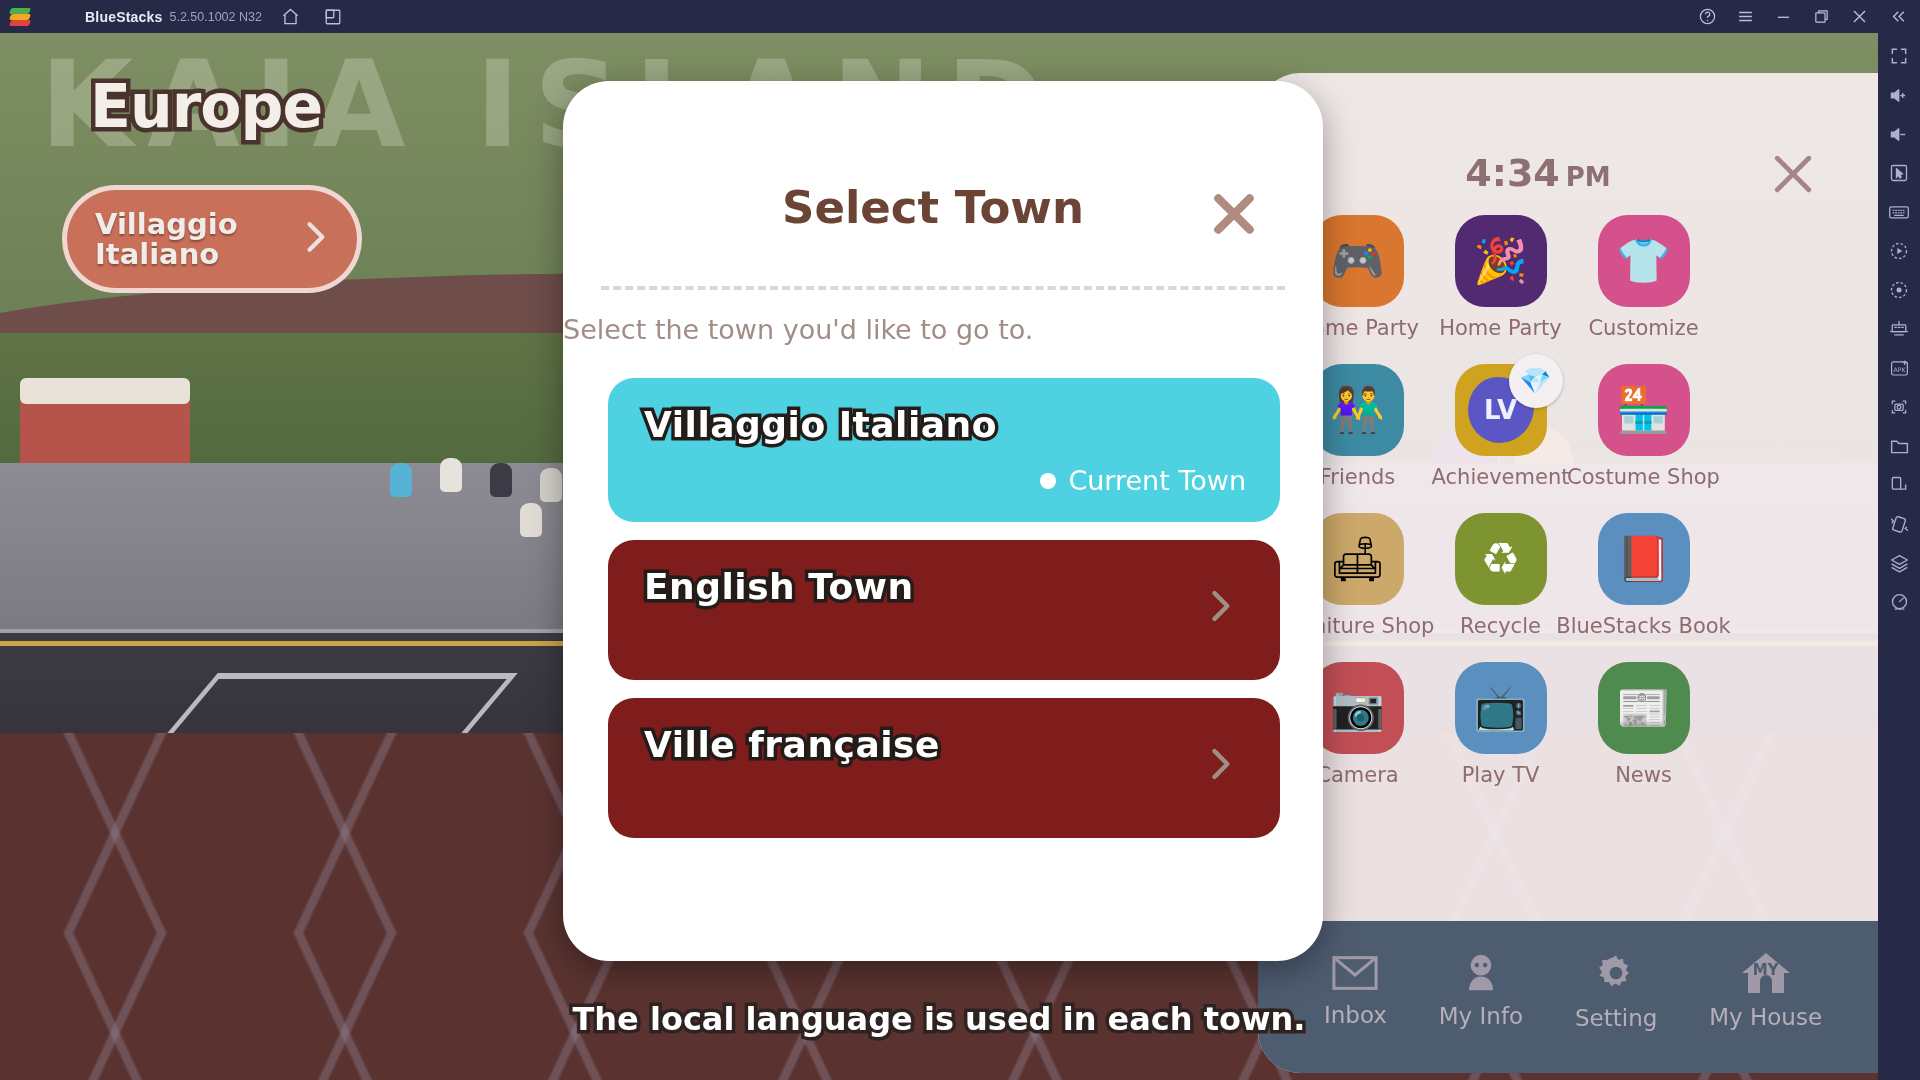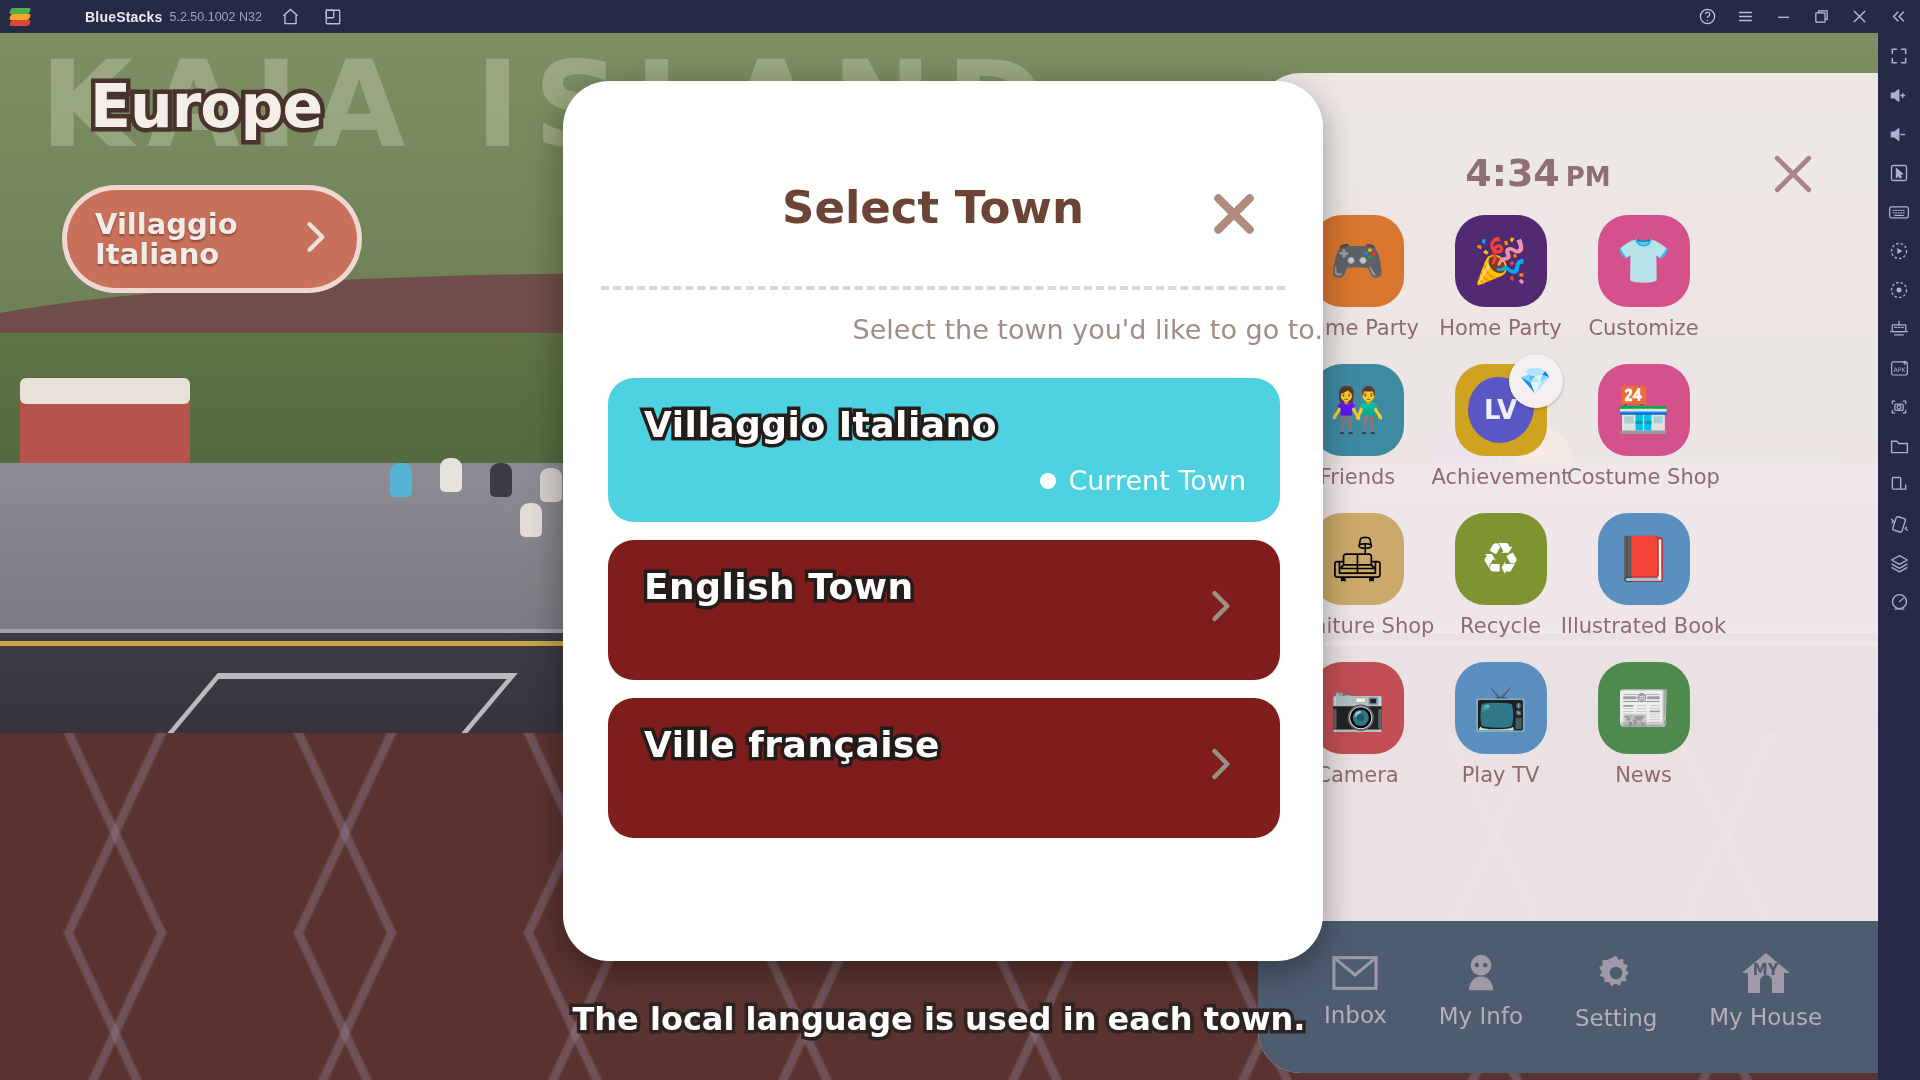--- a/index.html
+++ b/index.html
@@ -226,21 +226,21 @@
   }
   .modal-close {
     position: absolute; top: 102px; right: 58px; width: 62px; height: 62px;
     color: #b08b80; display:flex; align-items:center; justify-content:center;
   }
   .modal-divider {
     position: absolute; top: 205px; left: 38px; width: 684px; height: 0;
     border-top: 4px dashed #ded6d1;
   }
   .modal-subtitle {
-    position: absolute; top: 233px; left: 0; width: 760px; text-align: right;
+    position: absolute; top: 233px; left: 0; width: 760px; text-align: left;
     font-size: 27px; color: #a28d86; font-family: "DejaVu Sans", sans-serif;
   }
   .town-list {
     position: absolute; top: 297px; left: 45px; width: 672px; height: 580px;
     overflow: hidden;
   }
   .town-item {
     position: relative; width: 672px; height: 140px;
     border-radius: 26px; margin-bottom: 18px;
     background: #7f1d1d;
@@ -418,21 +418,21 @@
           <div class="grid-cell">
             <div class="app-icon" style="background:#cca86a">🛋</div>
             <div class="app-label">Furniture Shop</div>
           </div>
           <div class="grid-cell">
             <div class="app-icon" style="background:#7d9431;color:#fff">♻</div>
             <div class="app-label">Recycle</div>
           </div>
           <div class="grid-cell">
             <div class="app-icon" style="background:#5a8fc0">📕</div>
-            <div class="app-label">Illustrated Book</div>
+            <div class="app-label">BlueStacks Book</div>
           </div>
           <div class="grid-cell"></div>
 
           <div class="grid-cell">
             <div class="app-icon" style="background:#c14f55">📷</div>
             <div class="app-label">Camera</div>
           </div>
           <div class="grid-cell">
             <div class="app-icon" style="background:#5a8fc0">📺</div>
             <div class="app-label">Play TV</div>

